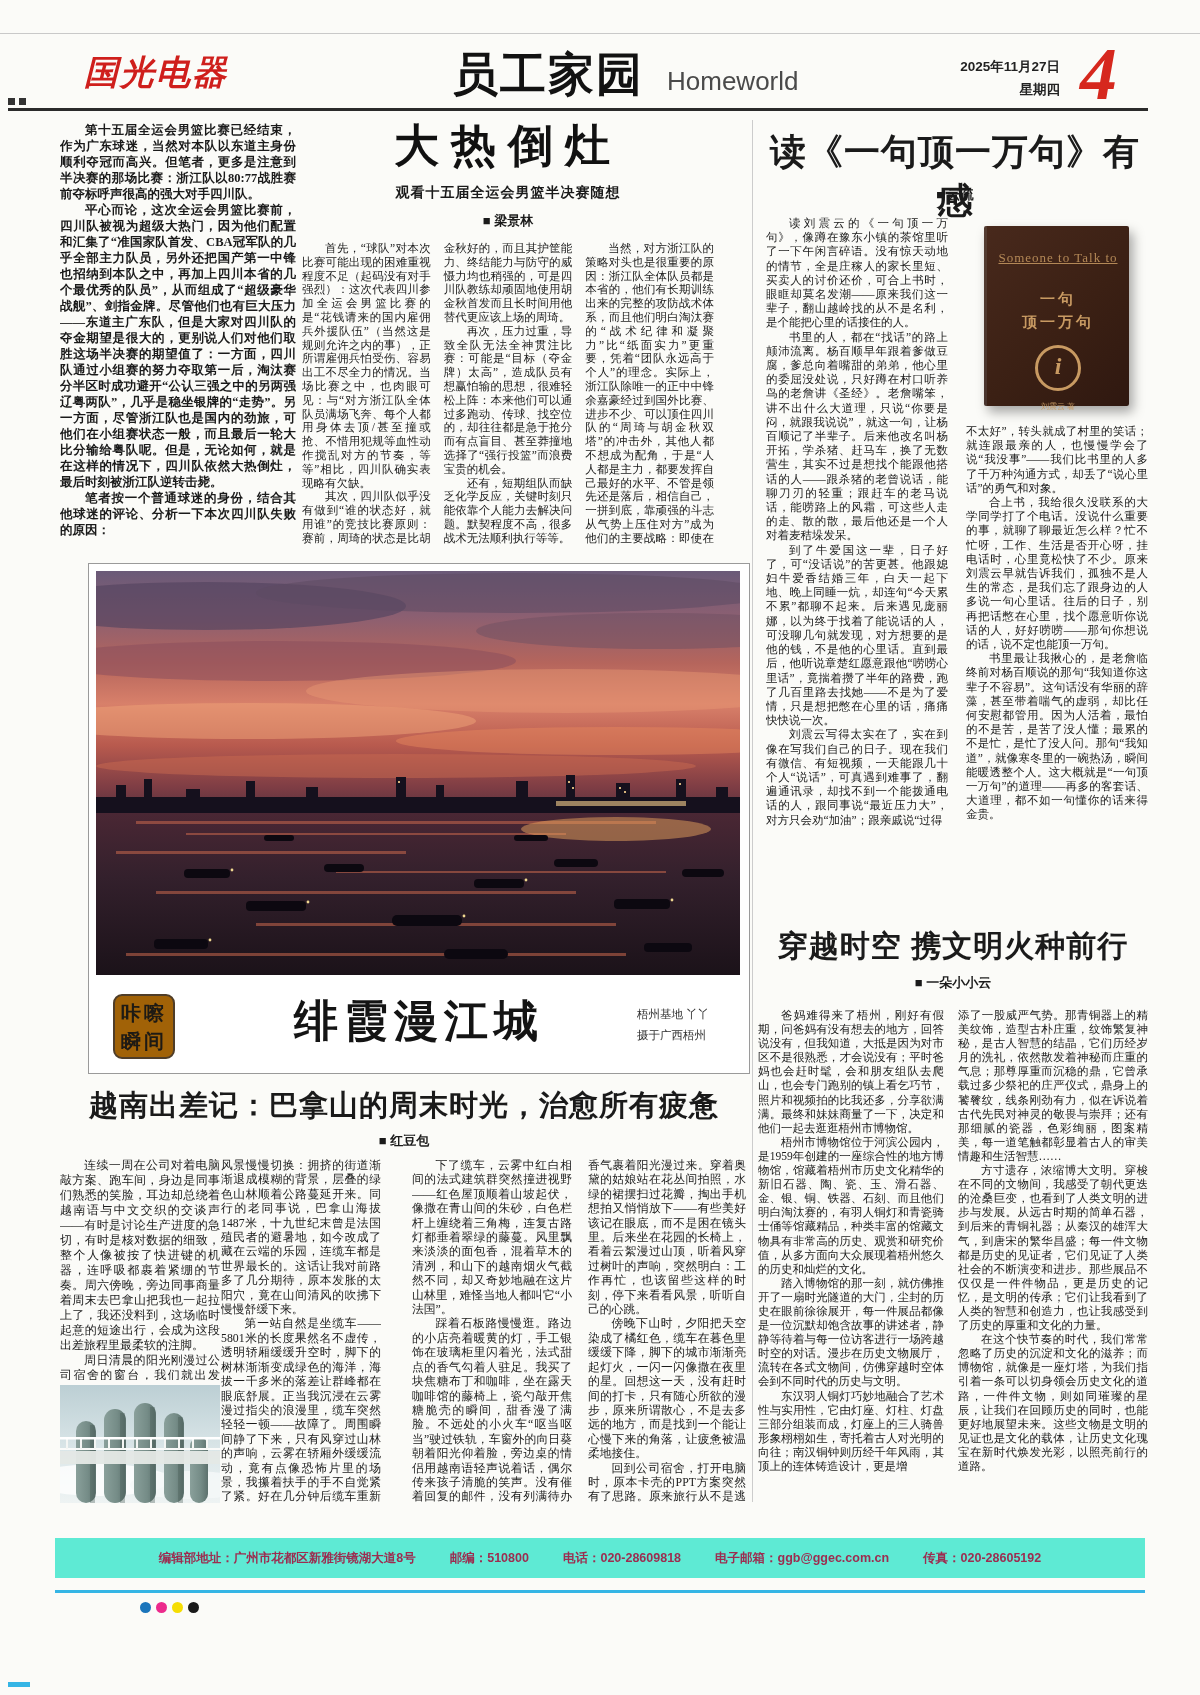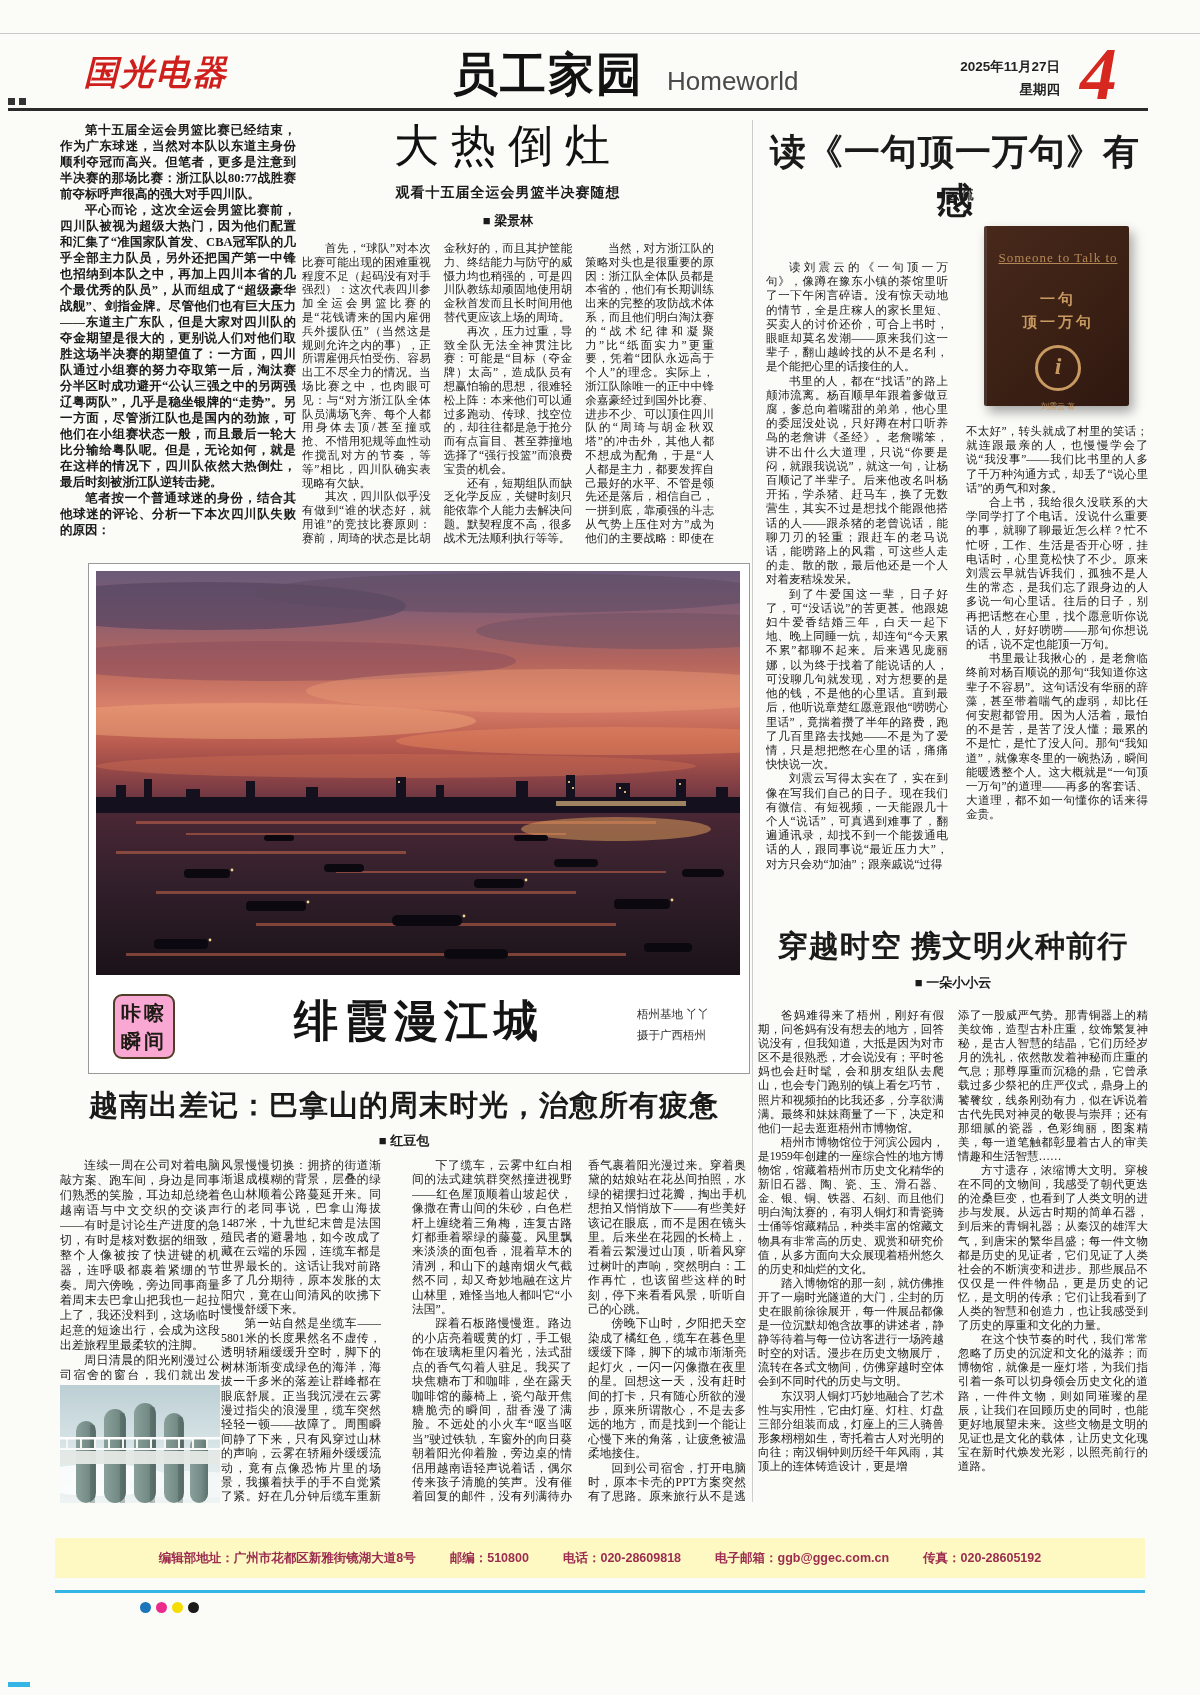--- a/index.html
+++ b/index.html
@@ -20,48 +20,48 @@
   .regmark{position:absolute;background:#333;}
   
   .textcol{position:absolute;text-align:justify;overflow:hidden;font-size:12px;line-height:15px;}
   .textcol p{margin:0;text-indent:2em;}
   .textcol p.cont{text-indent:0;}
   .vline{position:absolute;left:752px;top:120px;width:1px;height:1382px;background:#cccccc;}
   
   .a1-lead{left:60px;top:122px;width:236px;height:438px;font-size:12.5px;line-height:16px;font-weight:bold;}
   .a1-center{position:absolute;left:302px;top:116px;width:412px;}
   .a1-title{text-align:center;font-family:"Liberation Sans","DejaVu Sans",sans-serif;
-            font-size:45px;font-weight:400;letter-spacing:12px;color:#111;}
+            font-size:45px;font-weight:700;letter-spacing:12px;color:#111;}
   .a1-sub{text-align:center;font-family:"Liberation Sans",sans-serif;font-size:14px;font-weight:bold;
           letter-spacing:1px;margin-top:8px;}
   .byline{text-align:center;font-family:"Liberation Sans",sans-serif;font-size:13px;font-weight:bold;margin-top:10px;}
   .a1-body{margin-top:12px;height:314px;overflow:hidden;column-count:3;column-gap:13px;
            text-align:justify;font-size:11.5px;line-height:13.8px;}
   .a1-body p{margin:0;text-indent:2em;}
   
   .a2-title{position:absolute;left:762px;top:128px;width:386px;text-align:center;
             font-family:"Liberation Sans",sans-serif;font-size:36px;font-weight:900;letter-spacing:1px;}
   .a2-author{position:absolute;left:762px;top:186px;width:386px;text-align:center;
              font-family:"Liberation Sans",sans-serif;font-size:13px;font-weight:bold;}
-  .a2-col1{left:766px;top:216px;width:182px;height:650px;font-size:11.5px;line-height:14.2px;margin-top:44px;}
+  .a2-col1{left:766px;top:216px;width:182px;height:650px;font-size:11.5px;line-height:14.2px;}
   .a2-col2{left:966px;top:424px;width:182px;height:442px;font-size:11.5px;line-height:14.2px;}
   
   .book{position:absolute;left:984px;top:226px;width:142px;height:180px;border-radius:2px;
         background:linear-gradient(135deg,#48291c 0%,#3b2014 55%,#2f1810 100%);
         box-shadow:4px 6px 12px rgba(0,0,0,.35);border-left:3px solid rgba(255,255,255,.12);
         color:#c89a62;text-align:center;font-family:"Liberation Serif",serif;}
   .book .beng{font-size:13px;letter-spacing:1px;margin-top:24px;opacity:.85;text-decoration:underline;}
   .book .bt{font-size:15px;font-weight:bold;letter-spacing:3px;margin-top:22px;line-height:1.5;}
   .book .ring{width:40px;height:40px;border:3px solid #c89a62;border-radius:50%;margin:12px auto 0;
               font-size:24px;line-height:36px;font-weight:bold;font-style:italic;}
   .book .ba{font-size:8px;margin-top:10px;opacity:.9;}
   
   .photobox{position:absolute;left:88px;top:563px;width:660px;height:509px;border:1px solid #9a9a9a;background:#fff;}
   .sunset{position:absolute;left:7px;top:7px;width:644px;height:404px;overflow:hidden;}
-  .badge{position:absolute;left:24px;top:430px;width:58px;height:58px;background:#f9a8d4;
+  .badge{position:absolute;left:24px;top:430px;width:58px;height:58px;background:#a16207;
          border:2px solid #4f3d28;border-radius:9px;text-align:center;
          font-family:"Liberation Sans",sans-serif;font-size:20px;font-weight:900;line-height:1.4;
          padding-top:3px;color:#1e1a14;letter-spacing:3px;}
   .photo-title{position:absolute;left:120px;top:428px;width:420px;text-align:center;
                font-size:44px;font-weight:900;letter-spacing:6px;font-family:"Liberation Serif",serif;color:#141414;}
   .photo-credit{position:absolute;left:548px;top:440px;width:106px;font-size:11.5px;line-height:1.8;color:#2e2e2e;}
   
   .a3-title{position:absolute;left:60px;top:1086px;width:688px;text-align:center;
             font-family:"Liberation Sans",sans-serif;font-size:29px;font-weight:900;letter-spacing:1px;}
   .a3-author{position:absolute;left:60px;top:1132px;width:688px;text-align:center;
@@ -75,21 +75,21 @@
   .handphoto{position:relative;width:160px;height:118px;margin-top:5px;overflow:hidden;}
   
   .a4-title{position:absolute;left:758px;top:926px;width:390px;text-align:center;
             font-family:"Liberation Sans",sans-serif;font-size:30px;font-weight:900;letter-spacing:1px;}
   .a4-author{position:absolute;left:758px;top:974px;width:390px;text-align:center;
              font-family:"Liberation Sans",sans-serif;font-size:13px;font-weight:bold;}
   .a4-col{top:1008px;height:494px;font-size:11.5px;line-height:14.1px;}
   .a4-c1{left:758px;width:186px;}
   .a4-c2{left:958px;width:190px;}
   
-  .footerbar{position:absolute;left:55px;top:1538px;width:1090px;height:40px;background:#fef9c3;
+  .footerbar{position:absolute;left:55px;top:1538px;width:1090px;height:40px;background:#5eead4;
              display:flex;align-items:center;justify-content:center;gap:34px;
              font-family:"Liberation Sans",sans-serif;font-size:12.5px;font-weight:bold;color:#9c2d50;}
   .cyanrule{position:absolute;left:55px;top:1590px;width:1090px;height:3px;background:#35b5e5;}
   .dots{position:absolute;left:140px;top:1602px;display:flex;gap:5px;}
   .dots span{width:11px;height:11px;border-radius:50%;display:inline-block;}
   .cornercyan{position:absolute;left:8px;top:1682px;width:22px;height:5px;background:#35b5e5;}
 </style>
 </head>
 <body>
 

